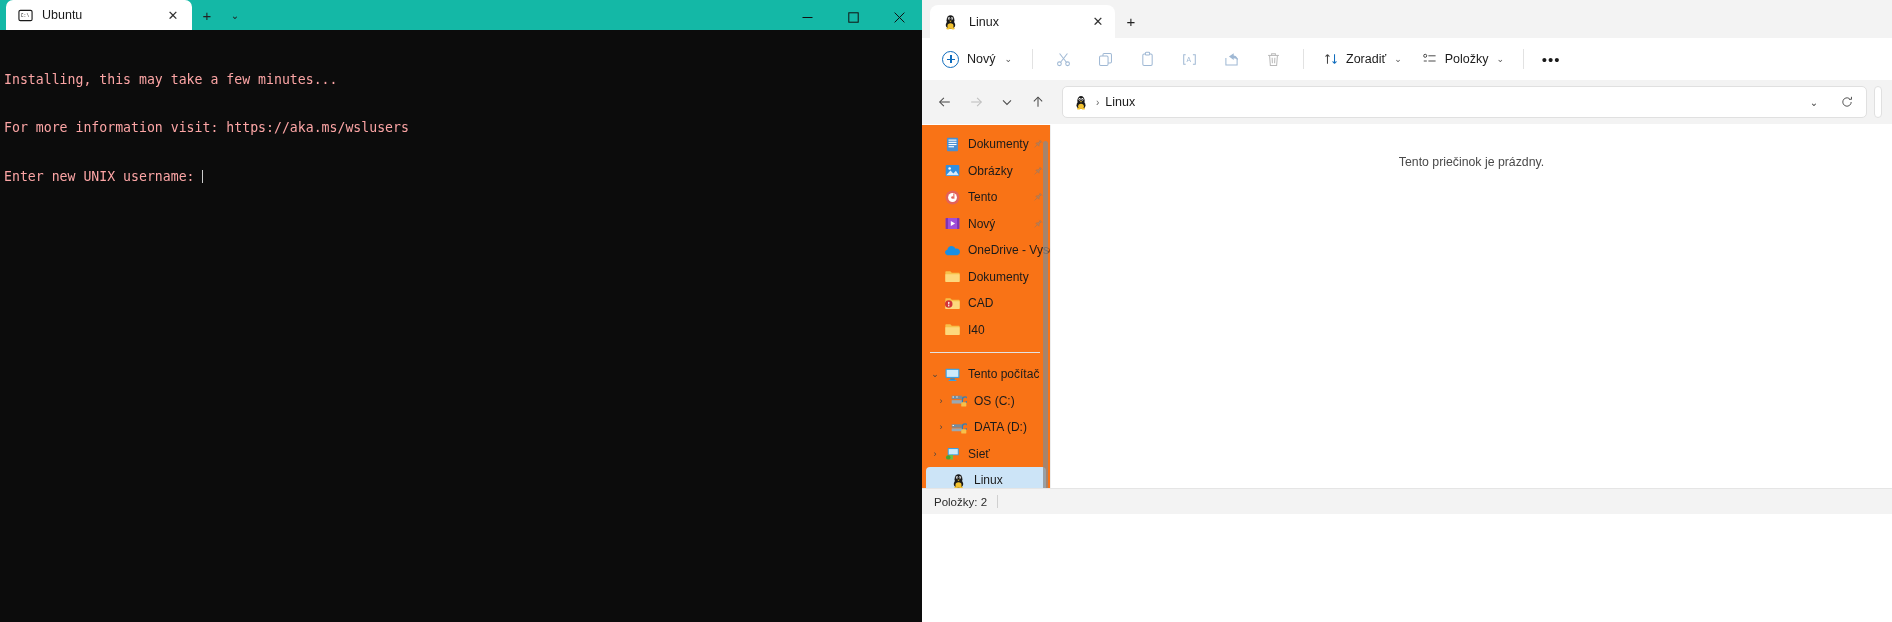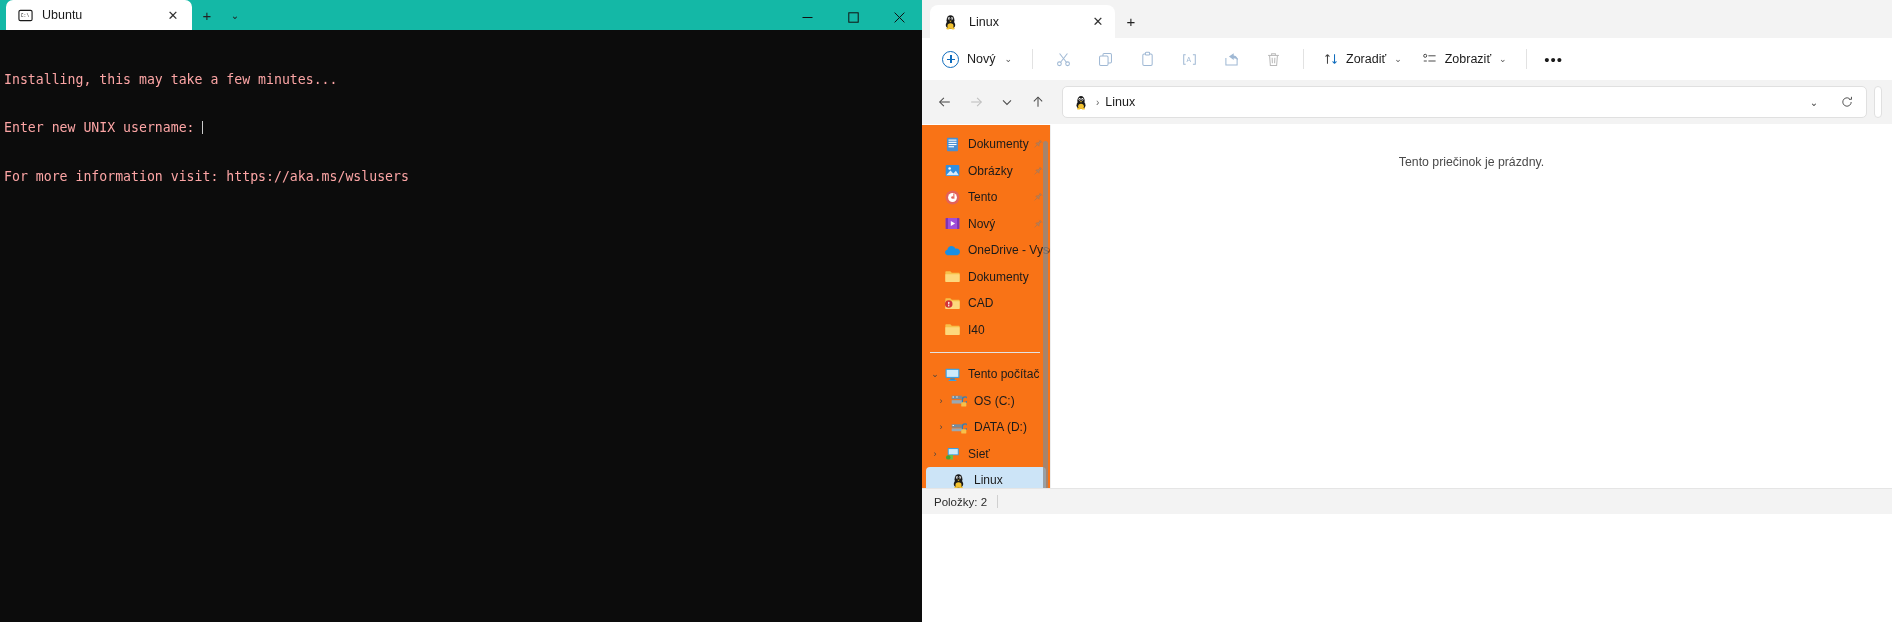--- a/index.html
+++ b/index.html
@@ -308,22 +308,22 @@
           <svg width="11" height="11" viewBox="0 0 11 11">
               <line x1="0.6" y1="0.6" x2="10.4" y2="10.4" stroke="#111" stroke-width="1"></line>
               <line x1="10.4" y1="0.6" x2="0.6" y2="10.4" stroke="#111" stroke-width="1"></line>
             </svg>
         </div>
       </div>
     </div>
 
     <div class="term-body">
       <div class="term-line">Installing, this may take a few minutes...</div>
+      <div class="term-line">For more information visit: https://aka.ms/wslusers</div>
       <div class="term-line"><span>Enter new UNIX username:</span><span class="term-cursor"></span></div>
-      <div class="term-line">For more information visit: https://aka.ms/wslusers</div>
     </div>
   </div>
 
   <div id="explorer-window">
 
     <div class="ex-titlebar">
       <div class="ex-tab">
         <span class="side-icon" style="margin-right:0">
           <svg width="17" height="17" viewBox="0 0 20 20">
             <ellipse cx="10" cy="8.5" rx="4.6" ry="6" fill="#1a1a1a"></ellipse>
@@ -406,21 +406,21 @@
         <span class="chev">⌄</span>
       </div>
 
       <div class="tb-labeled">
         <svg width="16" height="16" viewBox="0 0 20 20">
           <circle cx="4" cy="6" r="1.9" fill="none" stroke="#444" stroke-width="1.2"></circle>
           <line x1="8" y1="6" x2="17" y2="6" stroke="#444" stroke-width="1.2"></line>
           <line x1="2.2" y1="12.5" x2="6" y2="12.5" stroke="#444" stroke-width="1.2"></line>
           <line x1="8" y1="12.5" x2="17" y2="12.5" stroke="#444" stroke-width="1.2"></line>
         </svg>
-        <span>Zobraziť</span>
+        <span>Položky</span>
         <span class="chev">⌄</span>
       </div>
 
       <div class="tb-sep"></div>
       <div class="tb-dots">•••</div>
       <div class="tb-spacer"></div>
     </div>
 
     <div class="ex-navbar">
       <div class="nav-btn">

